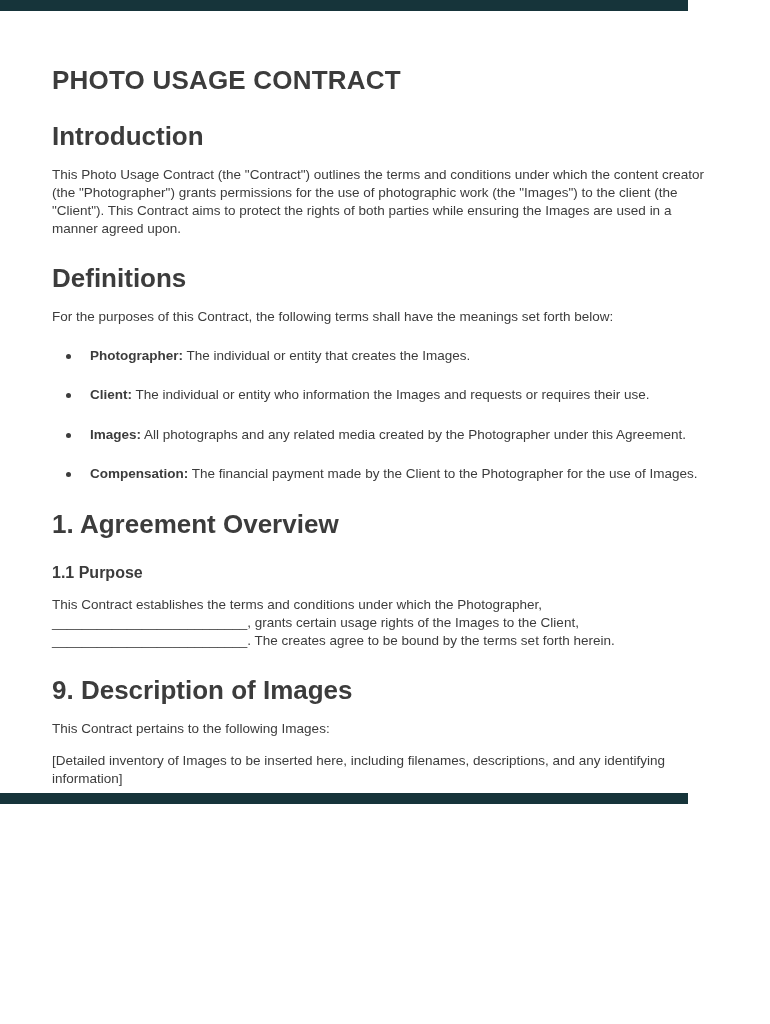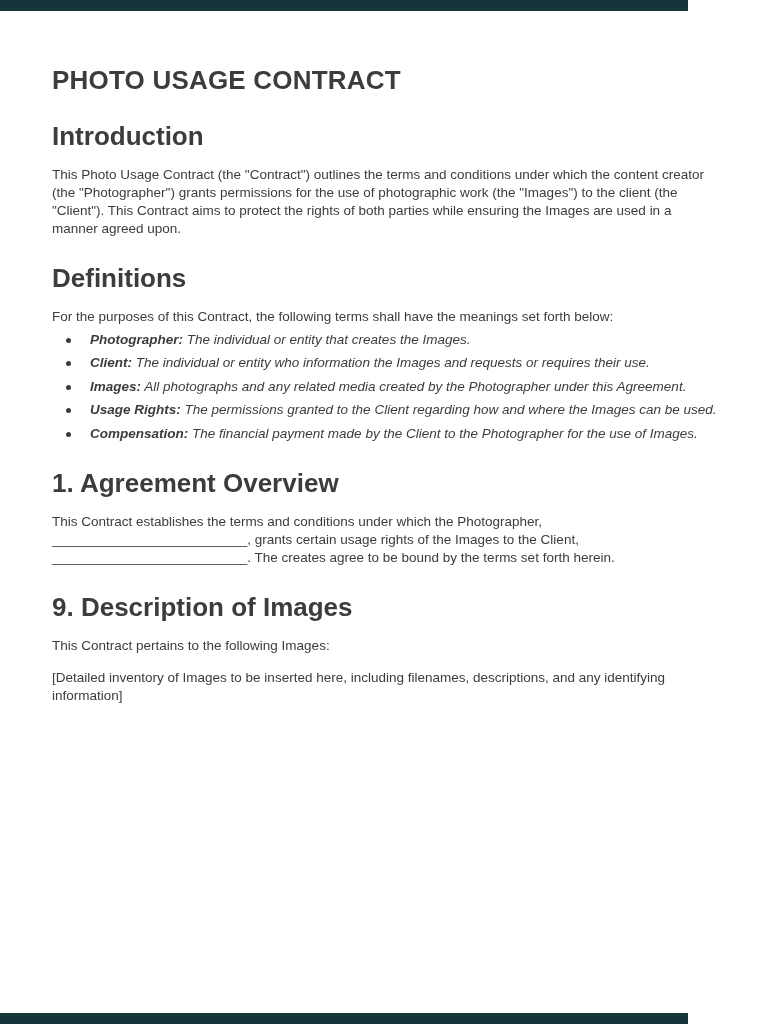--- a/index.html
+++ b/index.html
@@ -3,21 +3,21 @@
 <meta charset="utf-8">
 <style>
   html, body {
     margin: 0;
     padding: 0;
     background: #ffffff;
   }
   .page {
     position: relative;
     width: 770px;
-    height: 1024px;
+    height: 804px;
     background: #ffffff;
     overflow: hidden;
     font-family: "Liberation Sans", "DejaVu Sans", sans-serif;
     color: #3c3c3c;
   }
   .edge-bar {
     position: absolute;
     left: 0;
     width: 688px;
     height: 11px;
@@ -55,23 +55,22 @@
   }
   ul.def-list {
     list-style: none;
     margin: 0;
     padding: 0;
   }
   ul.def-list li {
     position: relative;
     font-size: 13.5px;
     line-height: 19.5px;
-    margin-top: 4px;
+    margin-top: 20px;
     padding-left: 38px;
-    font-style: italic;
   }
   ul.def-list li::before {
     content: "";
     position: absolute;
     left: 14px;
     top: 8px;
     width: 5px;
     height: 5px;
     border-radius: 50%;
     background: currentColor;
@@ -93,25 +92,25 @@
     <h2>Introduction</h2>
     <p>This Photo Usage Contract (the "Contract") outlines the terms and conditions under which the content creator (the "Photographer") grants permissions for the use of photographic work (the "Images") to the client (the "Client"). This Contract aims to protect the rights of both parties while ensuring the Images are used in a manner agreed upon.</p>
 
     <h2>Definitions</h2>
     <p>For the purposes of this Contract, the following terms shall have the meanings set forth below:</p>
 
     <ul class="def-list">
       <li><span class="term">Photographer:</span> <span>The individual or entity that creates the Images.</span></li>
       <li><span class="term">Client:</span> <span>The individual or entity who information the Images and requests or requires their use.</span></li>
       <li><span class="term">Images:</span> <span>All photographs and any related media created by the Photographer under this Agreement.</span></li>
-      <li><span class="term">Usage Rights:</span> <span>The permissions granted to the Client regarding how and where the Images can be used.</span></li>
       <li><span class="term">Compensation:</span> <span>The financial payment made by the Client to the Photographer for the use of Images.</span></li>
     </ul>
 
     <h2>1. Agreement Overview</h2>
+    <h3>1.1 Purpose</h3>
     <p>
       <span class="line">This Contract establishes the terms and conditions under which the Photographer,</span>
       <span class="line">__________________________, grants certain usage rights of the Images to the Client,</span>
       <span class="line">__________________________. The creates agree to be bound by the terms set forth herein.</span>
     </p>
 
     <h2>9. Description of Images</h2>
     <p>This Contract pertains to the following Images:</p>
     <p>[Detailed inventory of Images to be inserted here, including filenames, descriptions, and any identifying information]</p>
 

